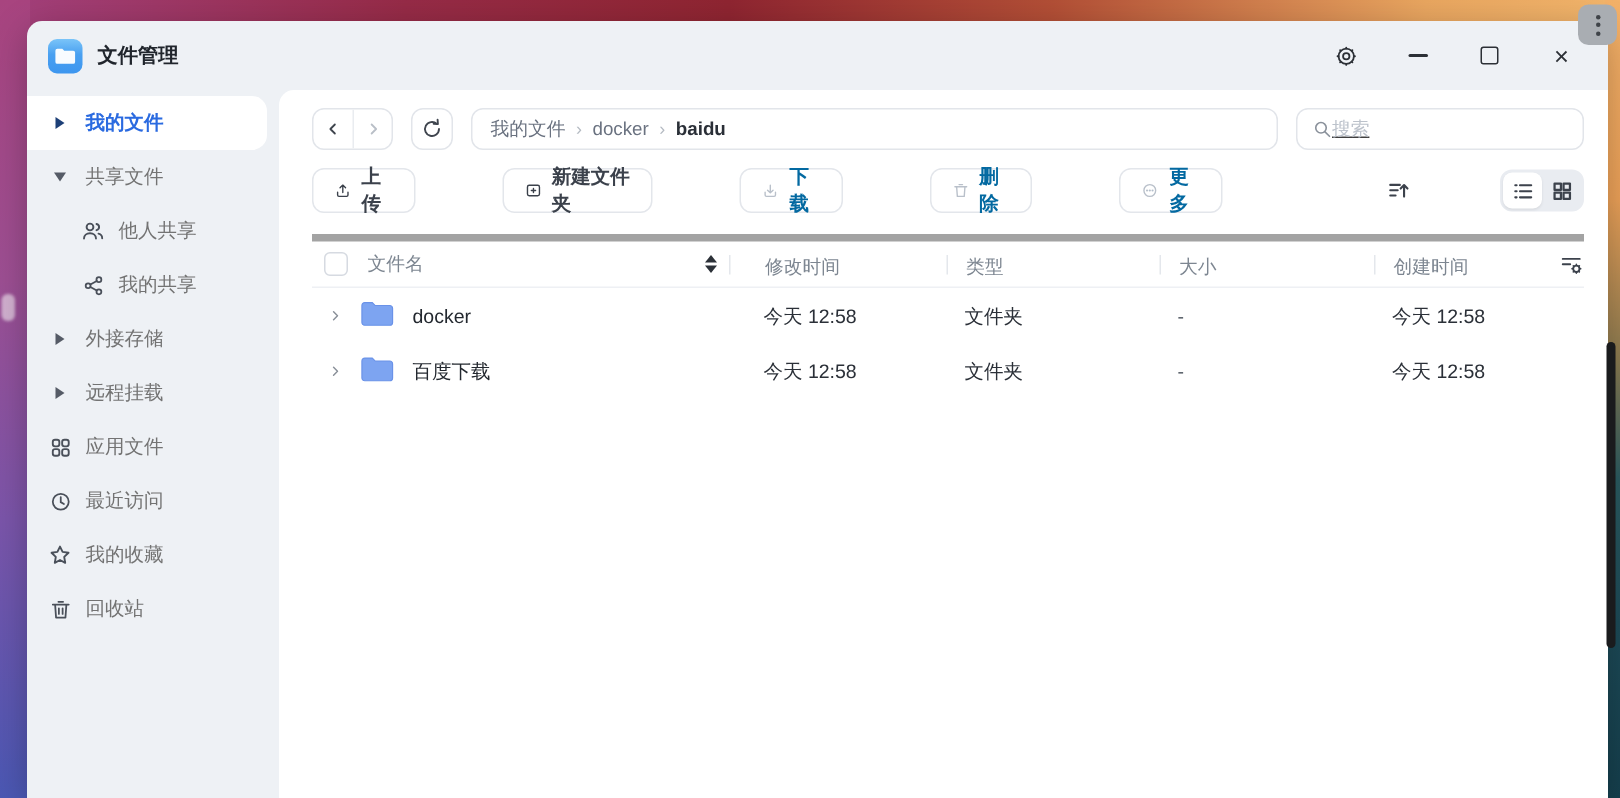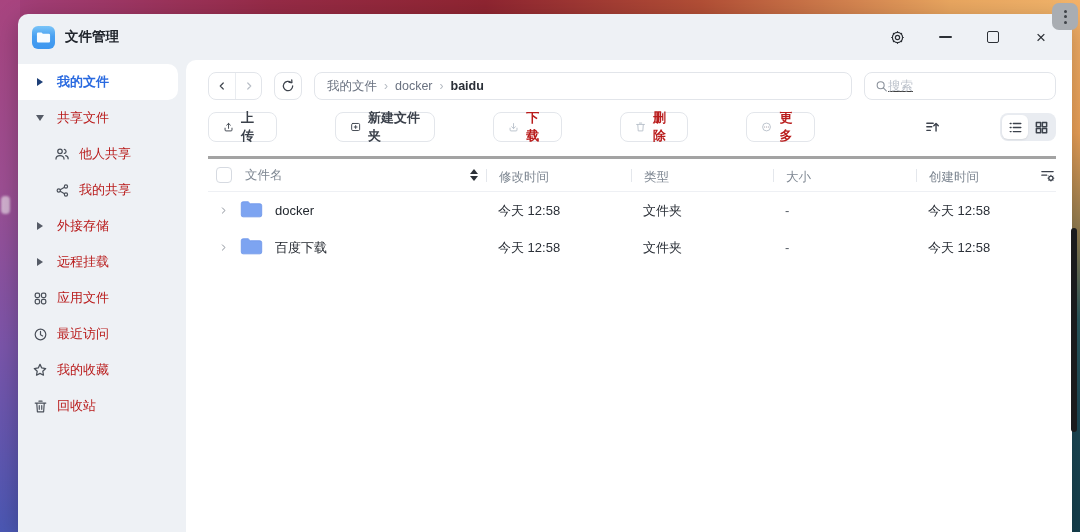--- a/index.html
+++ b/index.html
@@ -34,21 +34,21 @@
     color:#2c3036; cursor:pointer; }
   .tb-min { width:13px; height:2px; background:#2c3036; border-radius:1px; }
   .tb-max { width:12px; height:12px; border:1.6px solid #2c3036; border-radius:2px; }
   .tb-close { font-size:17px; line-height:1; color:#2c3036; }
 
   .win-body { flex:1; display:flex; min-height:0; }
 
   
   .sidebar { width:168px; flex:0 0 auto; padding-top:4px; }
   .side-item { height:36px; display:flex; align-items:center; padding-left:14px;
-    margin-right:8px; font-size:13px; color:#b91c1c; cursor:pointer; }
+    margin-right:8px; font-size:13px; color:#737373; cursor:pointer; }
   .side-item.active { background:#ffffff; border-radius:0 10px 10px 0;
     color:#2a6ae0; font-weight:bold; }
   .side-item.sub { padding-left:36px; }
   .lead { width:16px; display:flex; align-items:center; justify-content:center; flex:0 0 auto; }
   .side-label { margin-left:9px; white-space:nowrap; }
   .caret-r { width:0; height:0; border-left:6px solid #555b66;
     border-top:4px solid transparent; border-bottom:4px solid transparent; }
   .active .caret-r { border-left-color:#1d3f77; }
   .caret-d { width:0; height:0; border-top:6px solid #555b66;
     border-left:4px solid transparent; border-right:4px solid transparent; }
@@ -74,38 +74,38 @@
     margin-left:12px; display:flex; align-items:center; padding:0 10px; background:#fff; }
   .search-box input { border:none; outline:none; width:100%; margin-left:0;
     font-size:12.5px; color:#404040; font-family:inherit; background:transparent;text-decoration:underline; }
   .search-box input::placeholder { color:#bcc2cb; }
 
   .toolbar-row { display:flex; align-items:center; margin-top:12px; height:30px; flex:0 0 auto;gap:48px; }
   .tool-btn { height:30px; border:1px solid #e3e6eb; border-radius:8px; background:#fff;
     display:flex; align-items:center; padding:0 14px; margin-right:10px; font-size:13px;
     font-weight:bold; color:#3b414b; cursor:pointer; }
   .tool-btn svg { stroke:#3b414b; margin-right:7px; }
-  .tool-btn.disabled { color:#b91c1c; }
+  .tool-btn.disabled { color:#0369a1; }
   .tool-btn.disabled svg { stroke:#b9c0ca; }
   .toolbar-spacer { flex:1; }
   .icon-btn { width:28px; height:28px; border-radius:8px; display:flex; align-items:center;
     justify-content:center; cursor:pointer; color:#3c424c; }
   .view-seg { margin-left:8px; background:#e9ecf1; border-radius:8px; height:28px;
     display:flex; align-items:center; padding:2px; }
   .seg-cell { width:26px; height:24px; display:flex; align-items:center; justify-content:center;
     border-radius:6px; cursor:pointer; color:#3c424c; }
   .seg-cell.active { background:#ffffff; box-shadow:0 1px 2px rgba(0,0,0,.08); }
 
   
   .table { margin-top:14px; flex:1; display:flex; flex-direction:column; min-height:0; }
-  .thead { height:36px; display:flex; align-items:center; border-top:3px solid #a3a3a3;
+  .thead { height:36px; display:flex; align-items:center; border-top:5px solid #a3a3a3;
     border-bottom:1px solid #eef0f4; font-size:12.5px; color:#7d8691; flex:0 0 auto; }
   .trow { height:37px; display:flex; align-items:center; font-size:13px; color:#2b3038; cursor:pointer; }
   .col-name { flex:1; display:flex; align-items:center; min-width:0; }
-  .col-mtime { width:145px; flex:0 0 auto; padding-left:12px; }
+  .col-mtime { width:145px; flex:0 0 auto; padding-left:23px; }
   .col-type { width:142px; flex:0 0 auto; padding-left:12px; }
   .col-size { width:143px; flex:0 0 auto; padding-left:12px; }
   .col-ctime { width:114px; flex:0 0 auto; padding-left:12px; }
   .col-gear { width:26px; flex:0 0 auto; display:flex; justify-content:flex-end; }
   .hdr-divider { border-left:1px solid #e4e7ec; height:13px; }
   .checkbox { width:16px; height:16px; border:1.5px solid #d6dae1; border-radius:4px;
     background:#fff; margin-left:8px; flex:0 0 auto; cursor:pointer; }
   .hdr-name-label { margin-left:13px; }
   .sort-arrows { margin-left:auto; margin-right:8px; display:flex; flex-direction:column;
     gap:2px; cursor:pointer; }

